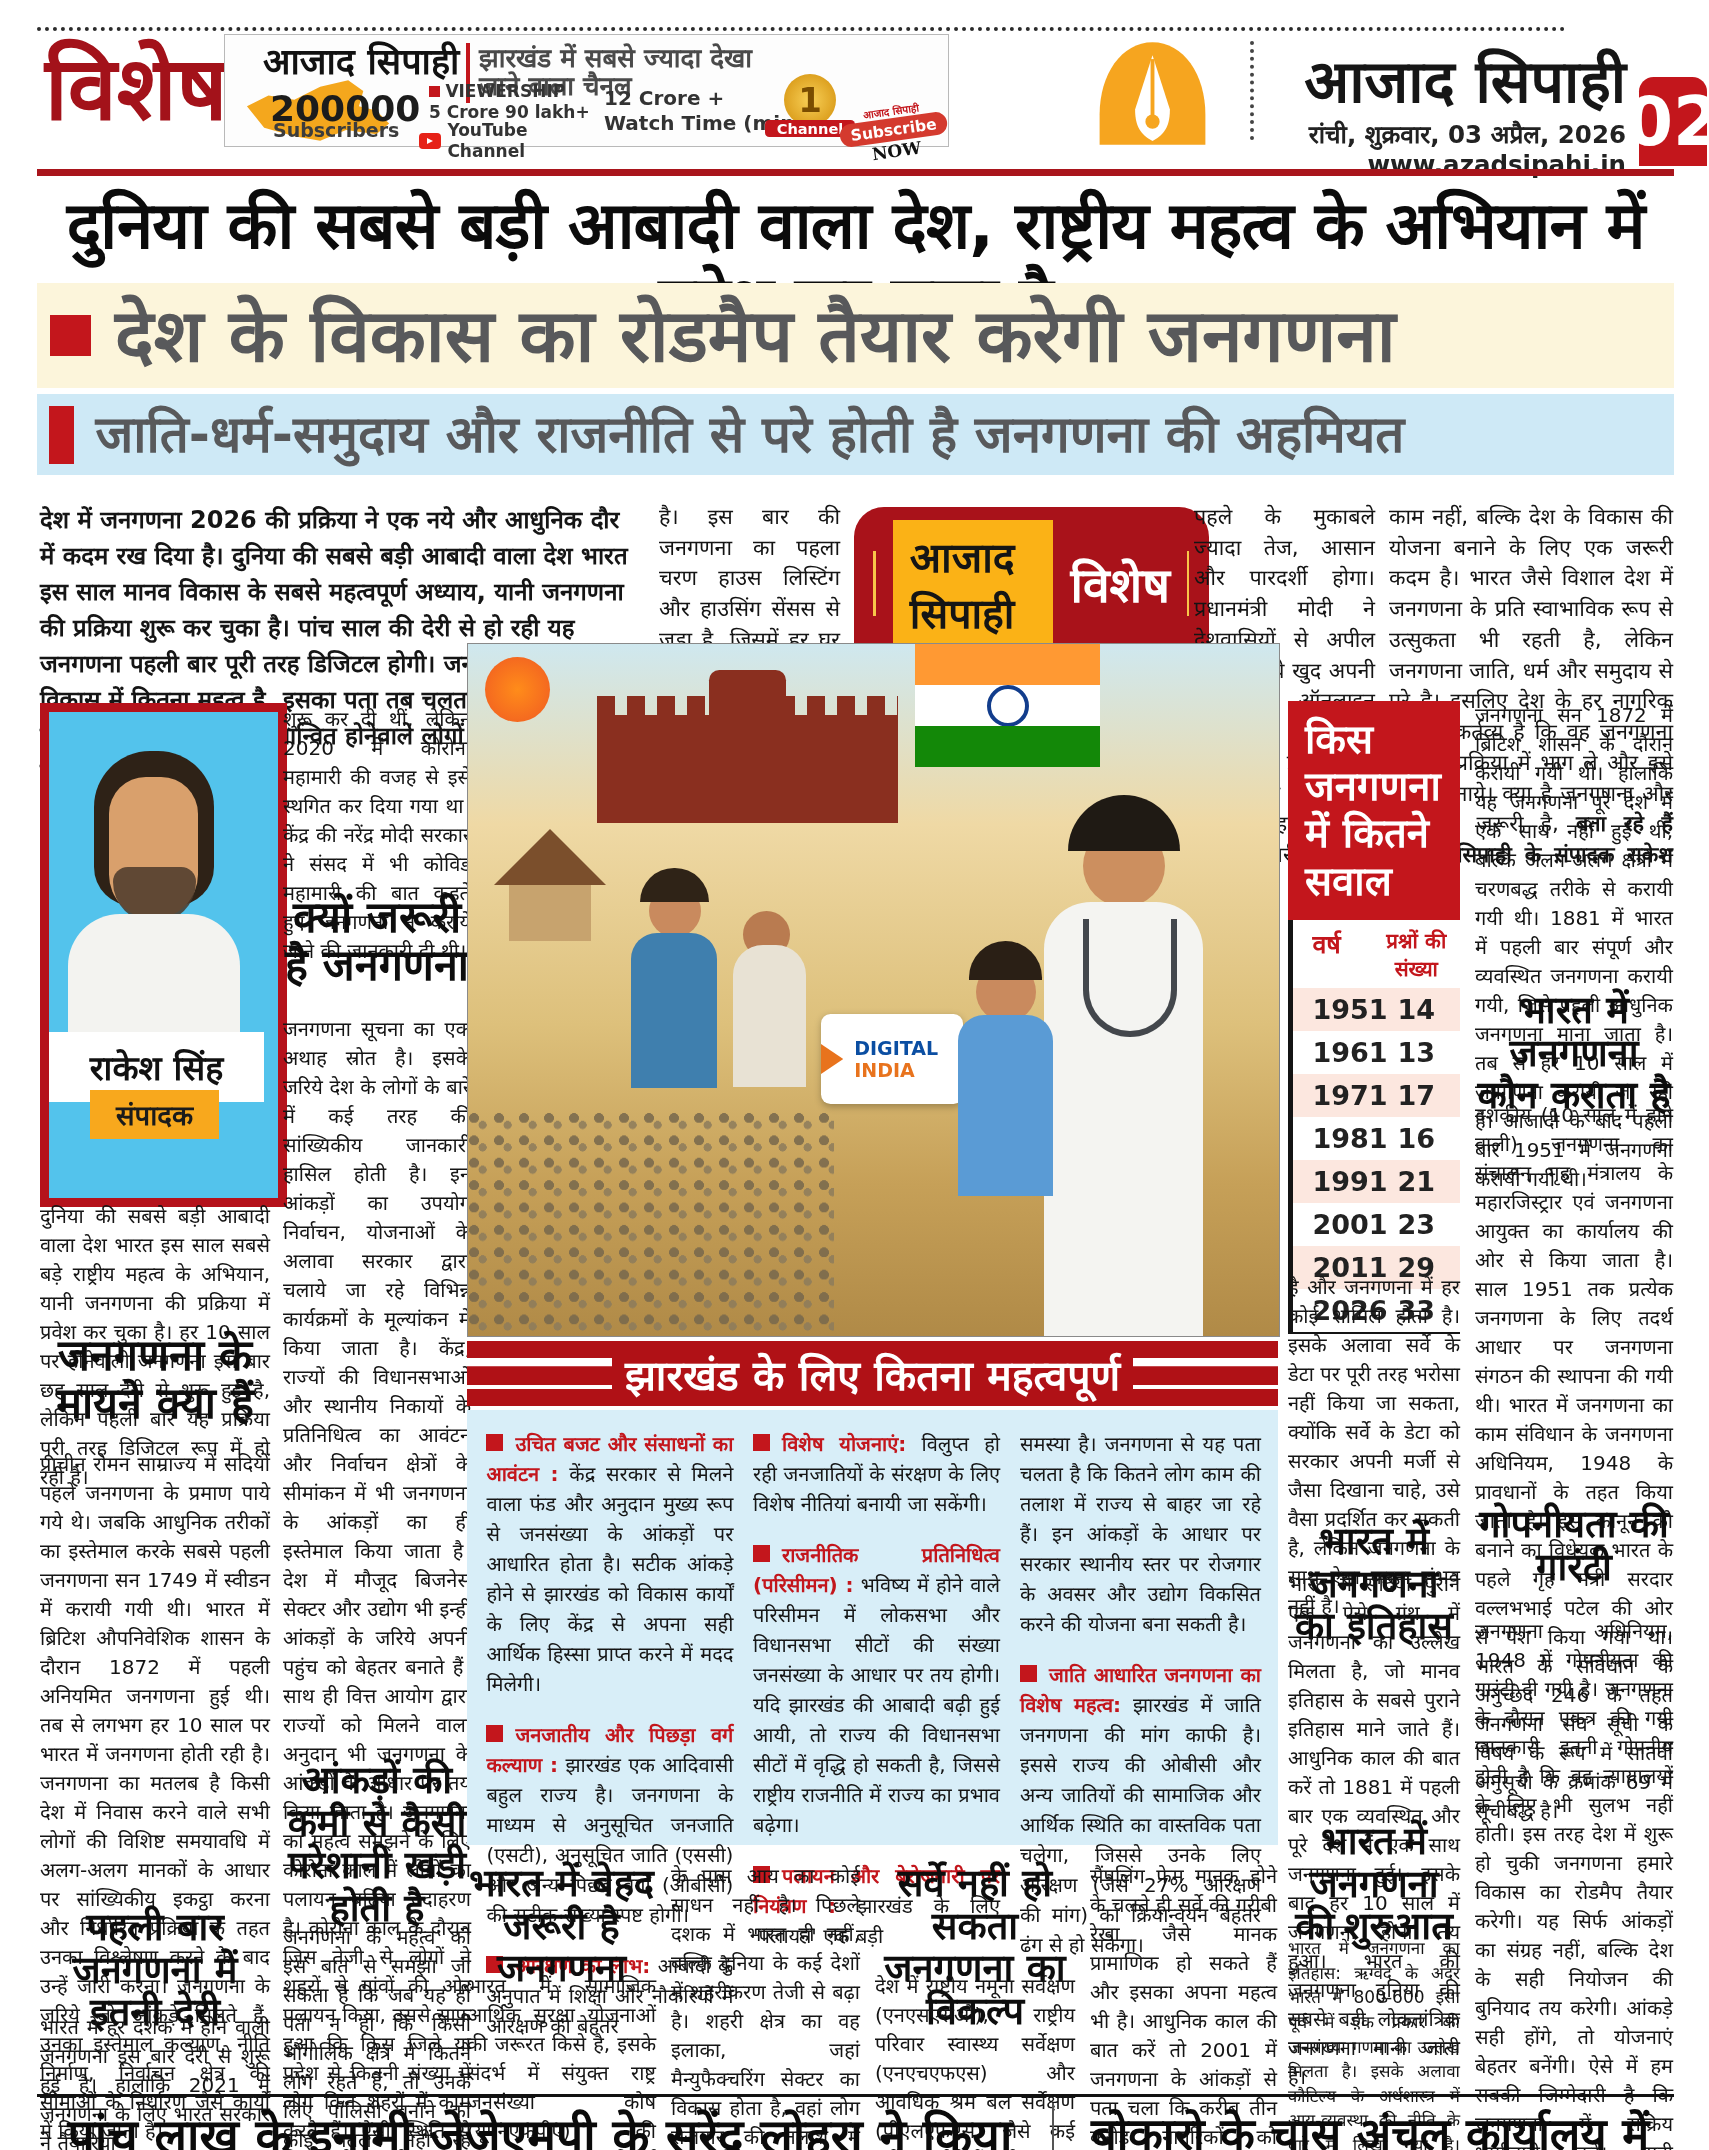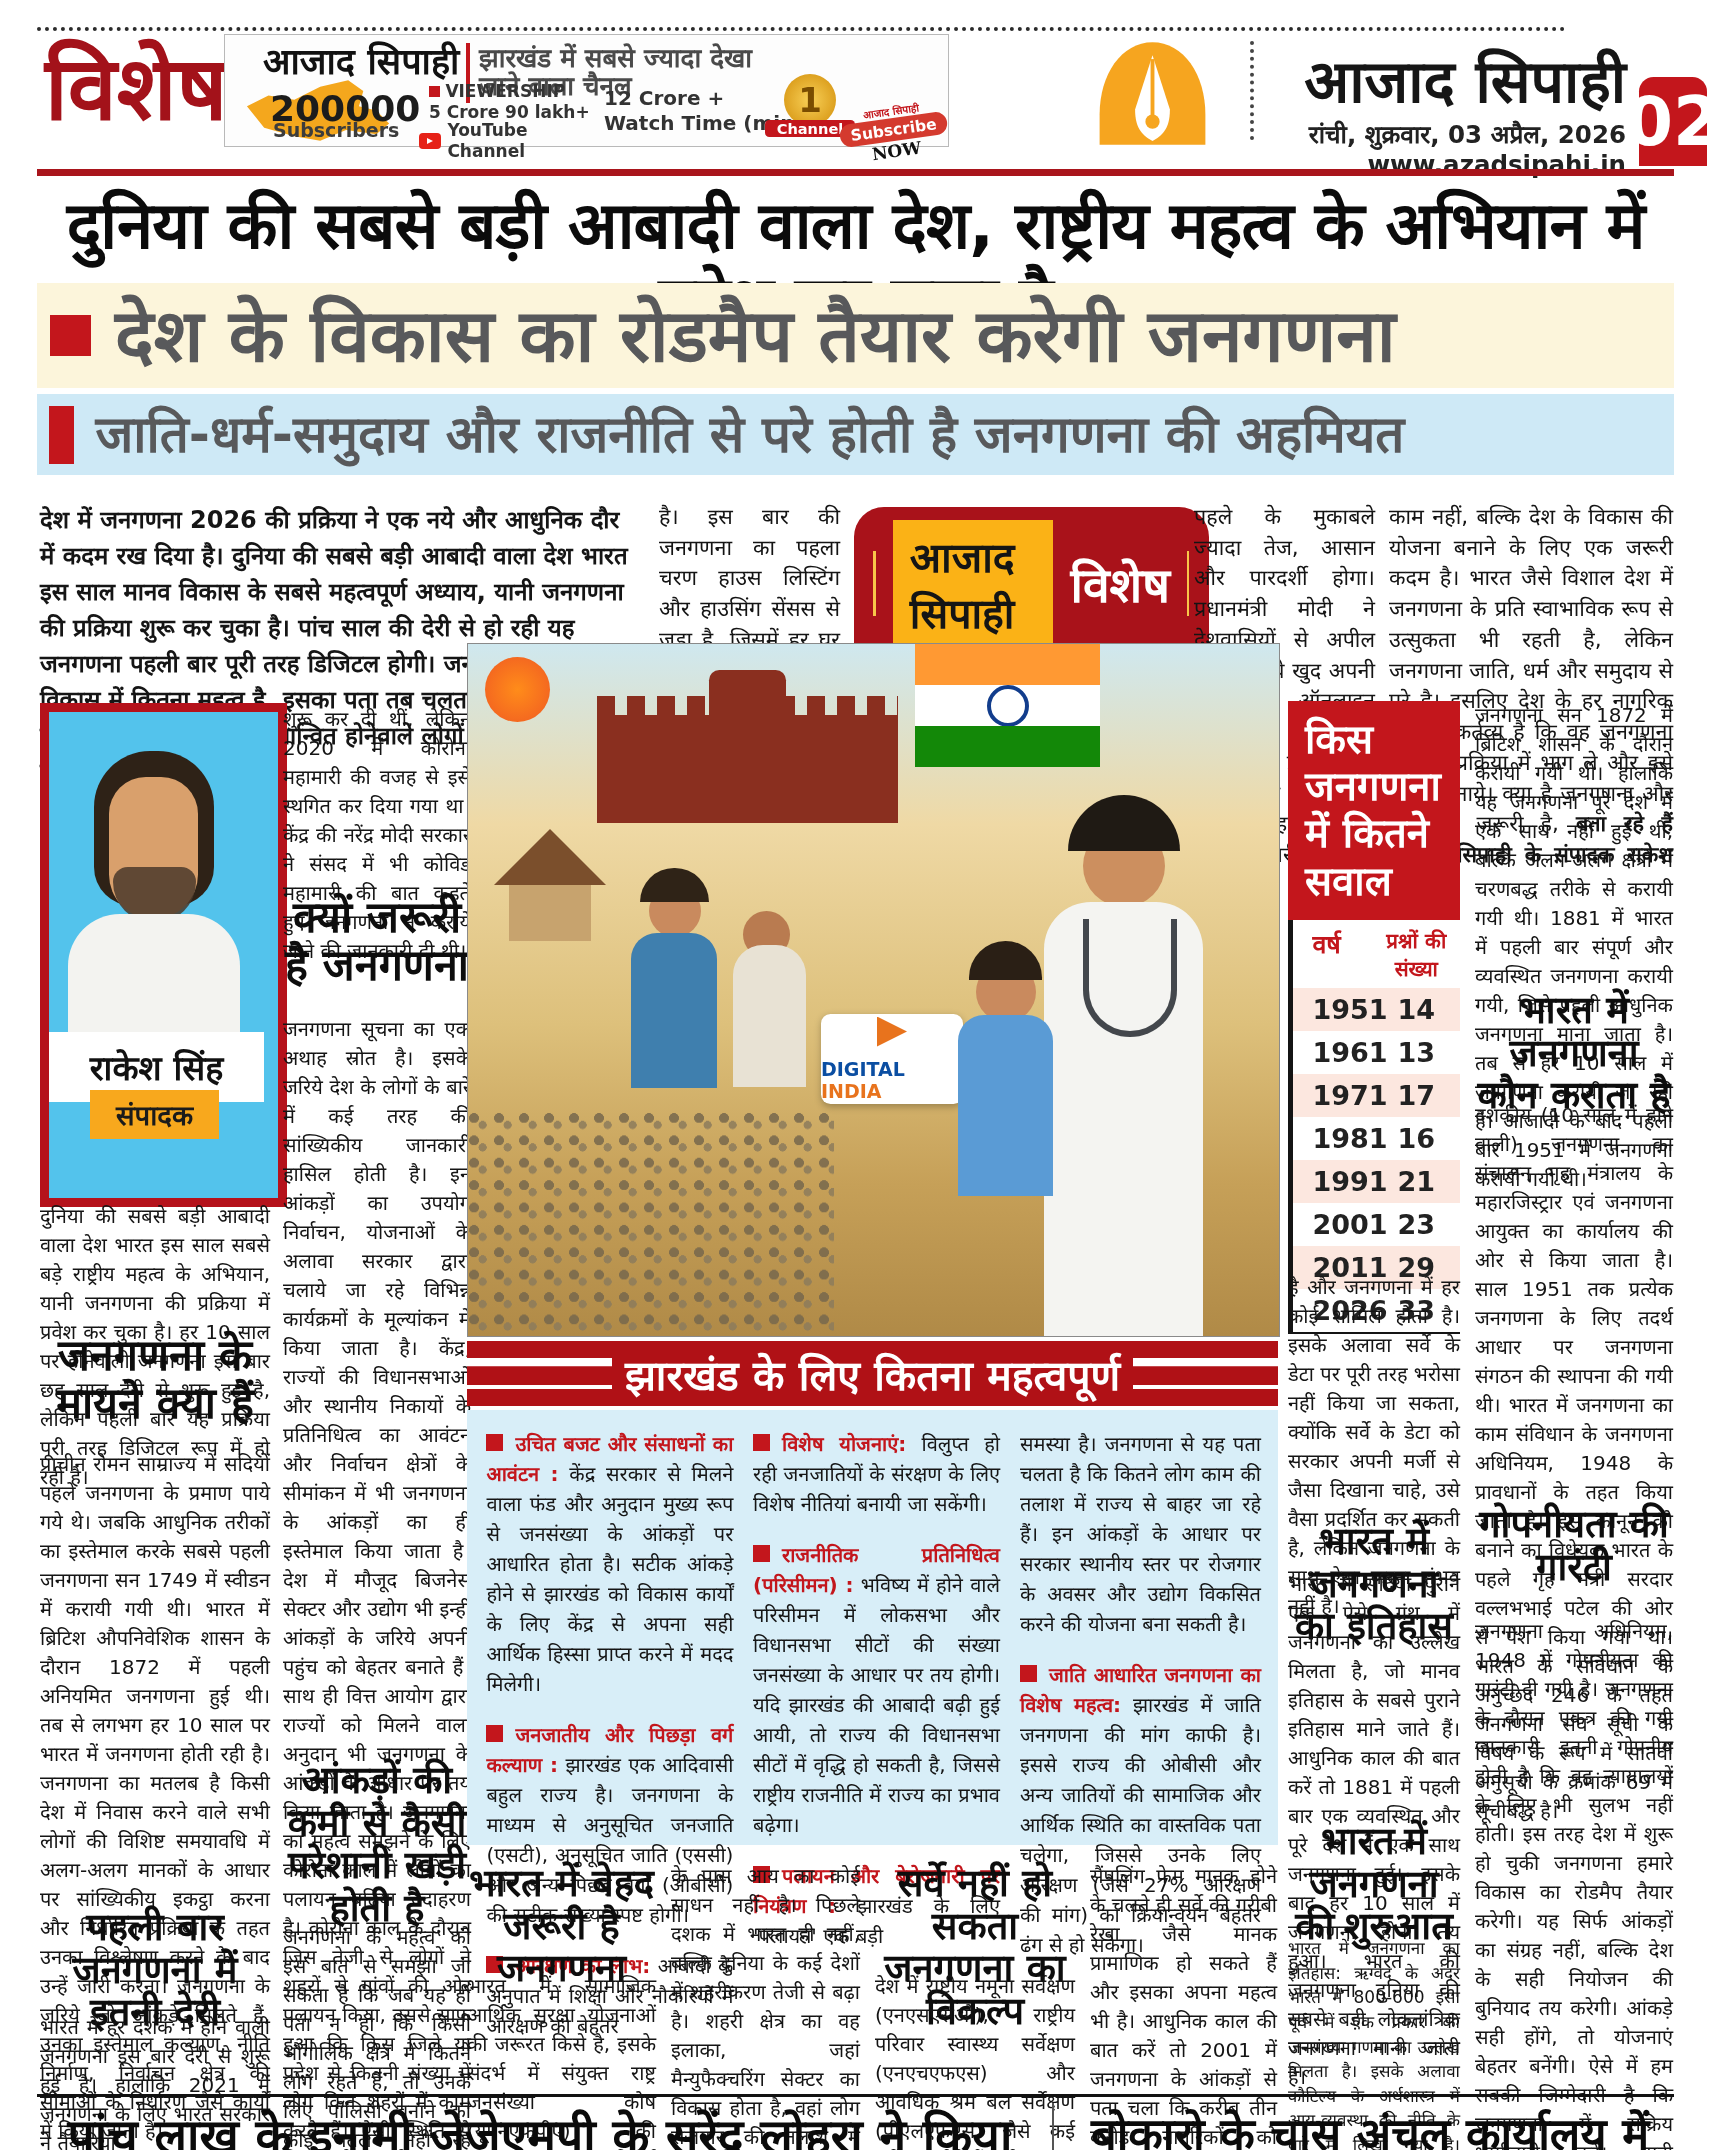--- a/index.html
+++ b/index.html
@@ -66,21 +66,21 @@
   .bul .bsq{display:inline-block;width:17px;height:17px;background:#C3161C;margin-right:12px;}
   .rlead{color:#C3161C;font-weight:900;}
   
   .bl-head{font-size:48px;font-weight:900;color:#0a0a0a;line-height:1.1;text-align:center;}
   
   .illus{background:linear-gradient(180deg,#cfe8ef 0%,#efd9a5 26%,#ddc07b 55%,#c6a058 78%,#b08a47 100%);overflow:hidden;border:0.9px solid #8a8a8a;}
   .crowd{position:absolute;background-image:radial-gradient(circle at 6px 6px,#77684d 4.7px,rgba(0,0,0,0) 5.2px),
          radial-gradient(circle at 14.6px 13px,#8d7c5c 3.9px,rgba(0,0,0,0) 4.3px);background-size:25px 22.4px;opacity:.85;}
   .fort{position:absolute;background:#8a2f1f;}
   .fort-teeth{position:absolute;background:repeating-linear-gradient(90deg,#8a2f1f 0 18px,rgba(0,0,0,0) 18px 30px);}
-  .digibox{position:absolute;background:#fff;border-radius:9.5px;display:flex;flex-direction:column;
+  .digibox{position:absolute;background:#fff;border-radius:9.5px;display:flex;flex-direction:row;
            align-items:center;justify-content:center;gap:11px;box-shadow:0 2.6px 7.7px rgba(0,0,0,.25);}
   .digibox .d1{color:#0b4ea2;font-weight:900;font-size:19px;}
   .digibox .d2{color:#e8731d;font-weight:900;font-size:19px;}
 </style>
 </head>
 <body>
 
 <div id="page">
 
   <div class="abs dotline" style="left:37px;top:27px;width:1529px;"></div>

